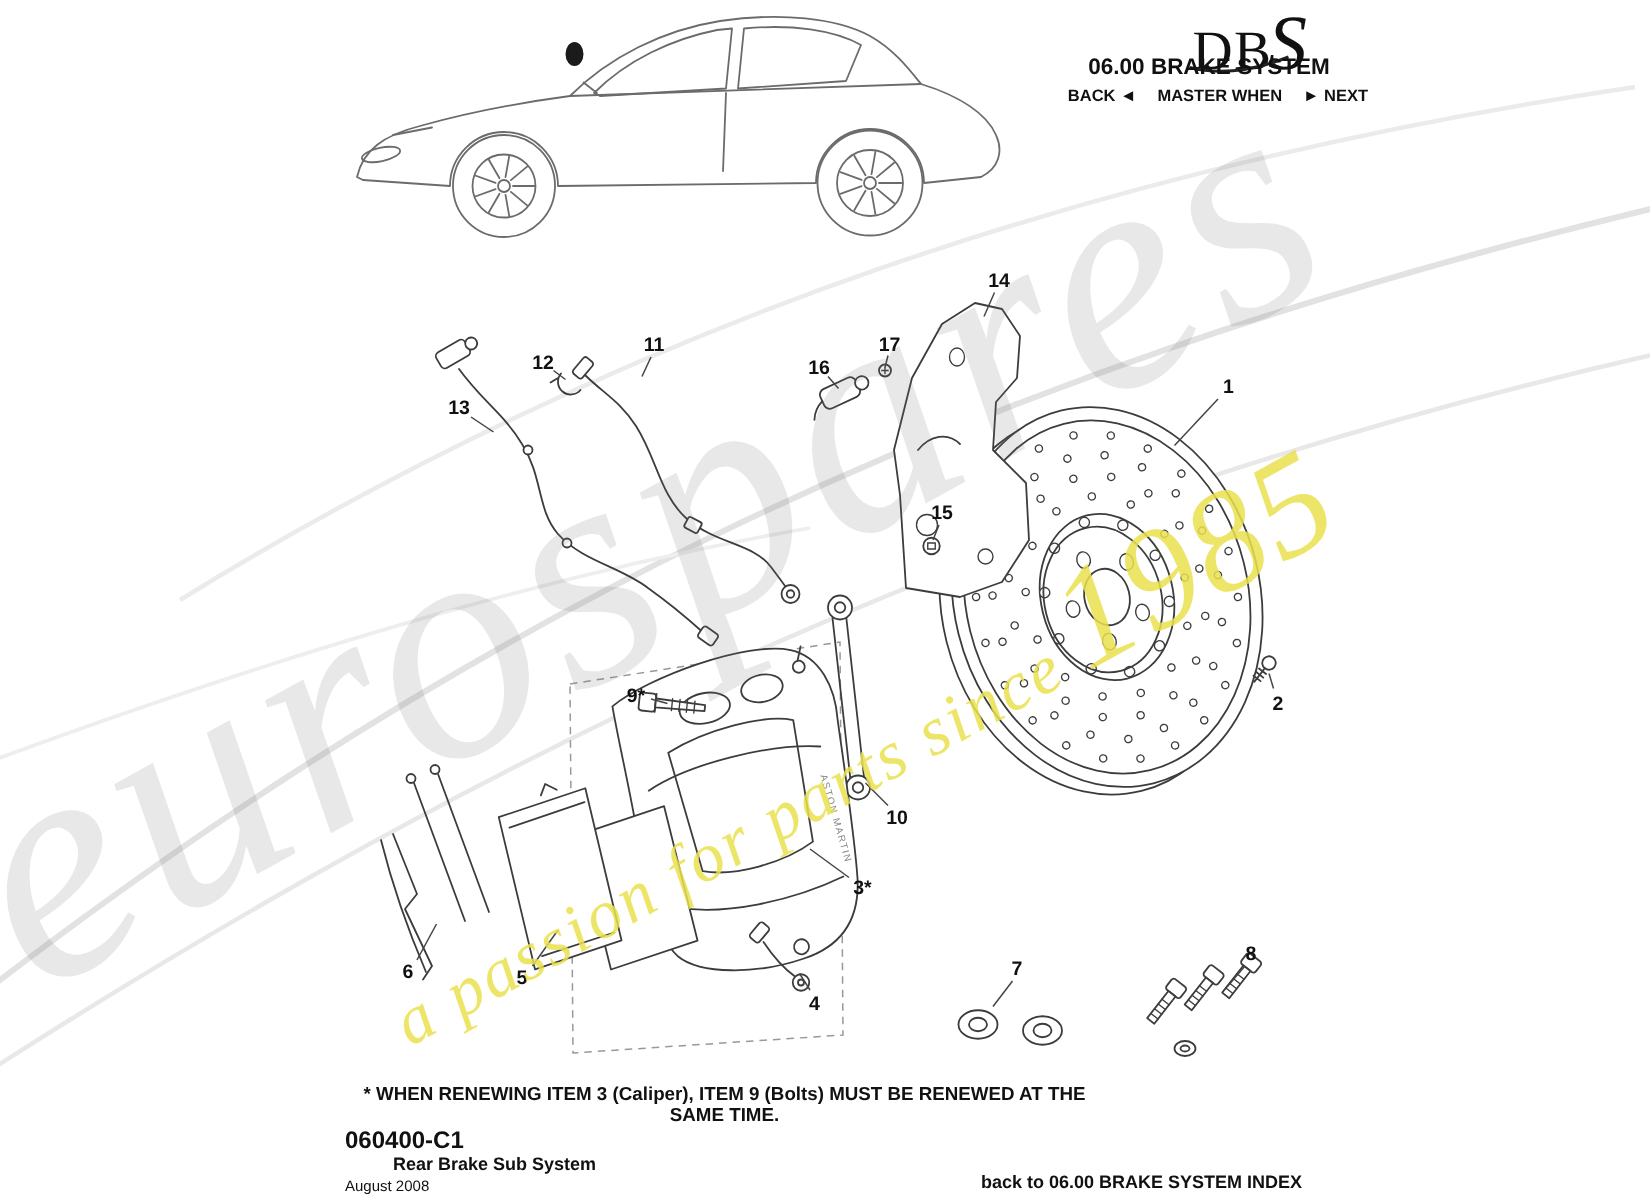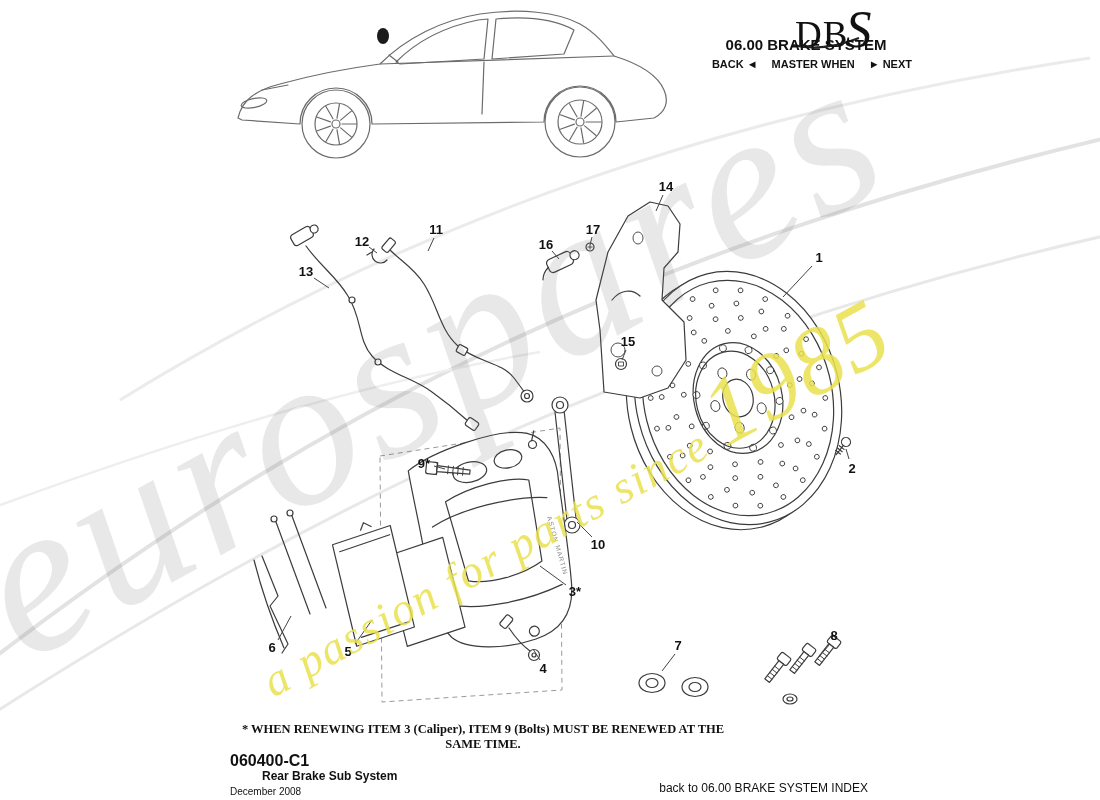--- a/index.html
+++ b/index.html
@@ -24,25 +24,25 @@
   .logo .s{font-size:52px;font-style:italic;margin-left:-3px;}
   .logo .swash{position:absolute;left:-4px;top:36px;}
   .section-title{position:absolute;left:700px;top:36px;width:212px;text-align:center;
     font-size:15px;font-weight:bold;z-index:6;}
   .nav{position:absolute;left:700px;top:58px;width:212px;display:flex;justify-content:flex-end;gap:14px;
     font-size:11px;font-weight:bold;z-index:6;}
   .nav span{cursor:pointer;}
 
   
   .footnote{position:absolute;left:228px;top:722px;width:510px;text-align:center;
-    font-size:12.5px;font-weight:bold;z-index:6;font-family:Liberation Serif, serif;}
+    font-size:12.5px;font-weight:bold;z-index:6;}
   .doc-code{position:absolute;left:230px;top:752px;font-size:16px;font-weight:bold;z-index:6;}
   .doc-title{position:absolute;left:230px;top:769px;font-size:12px;font-weight:bold;z-index:6;margin-left:32px;}
   .doc-date{position:absolute;left:230px;top:786px;font-size:10px;z-index:6;}
-  .index-link{position:absolute;right:232px;top:781px;font-size:12px;font-weight:normal;cursor:pointer;z-index:6;}
+  .index-link{position:absolute;right:232px;top:781px;font-size:12px;font-weight:bold;cursor:pointer;z-index:6;}
 
   
   .car{stroke:#6b6b6b;stroke-width:1.2;fill:none;stroke-linecap:round;stroke-linejoin:round;}
   .pt{stroke:#3c3c3c;stroke-width:1.2;fill:#fff;stroke-linejoin:round;}
   .ptn{stroke:#3c3c3c;stroke-width:1.2;fill:none;stroke-linecap:round;stroke-linejoin:round;}
   .thin{stroke:#3c3c3c;stroke-width:0.9;fill:none;}
   .hole{stroke:#3c3c3c;stroke-width:0.9;fill:#fff;}
   .lead{stroke:#444;stroke-width:1;fill:none;}
   .dash{stroke:#999;stroke-width:1;fill:none;stroke-dasharray:5 4;}
   .callout{font:bold 13px "Liberation Sans",sans-serif;fill:#111;}
@@ -388,16 +388,16 @@
   <div class="section-title">06.00 BRAKE SYSTEM</div>
   <div class="nav">
     <span>BACK ◄</span>
     <span>MASTER WHEN</span>
     <span>► NEXT</span>
   </div>
 
   <div class="footnote">* WHEN RENEWING ITEM 3 (Caliper), ITEM 9 (Bolts) MUST BE RENEWED AT THE SAME TIME.</div>
   <div class="doc-code">060400-C1</div>
   <div class="doc-title">Rear Brake Sub System</div>
-  <div class="doc-date">December 2008</div>
+  <div class="doc-date">August 2008</div>
   <div class="index-link">back to 06.00 BRAKE SYSTEM INDEX</div>
 
 </div>
 
 </body></html>

